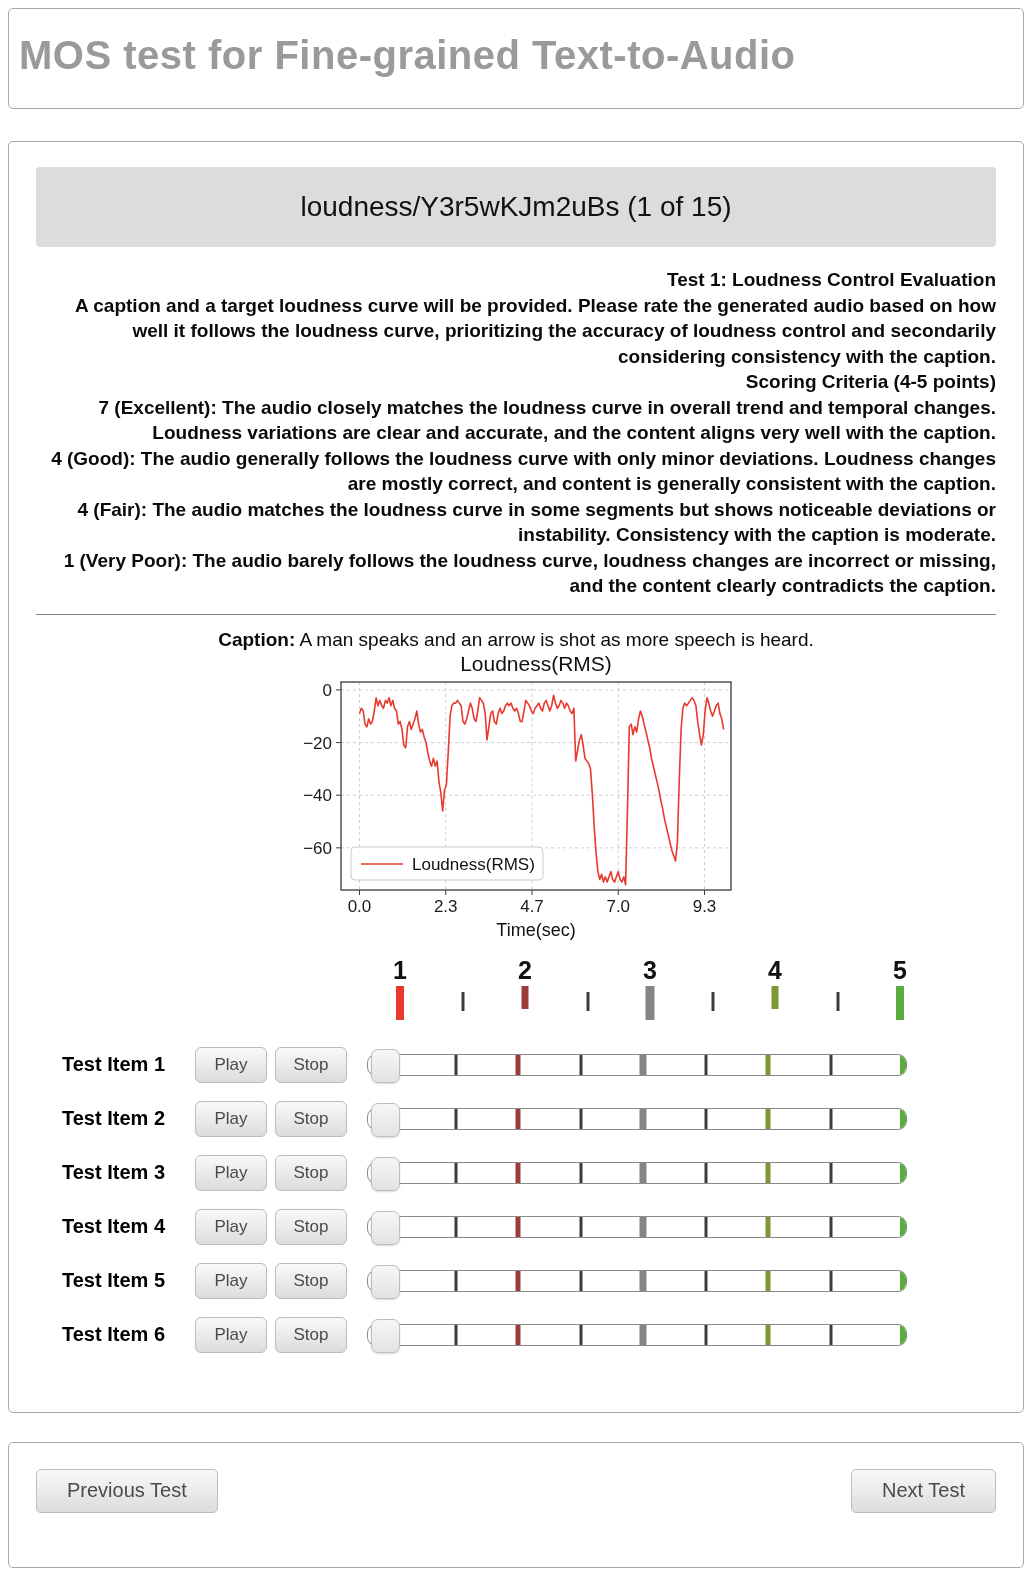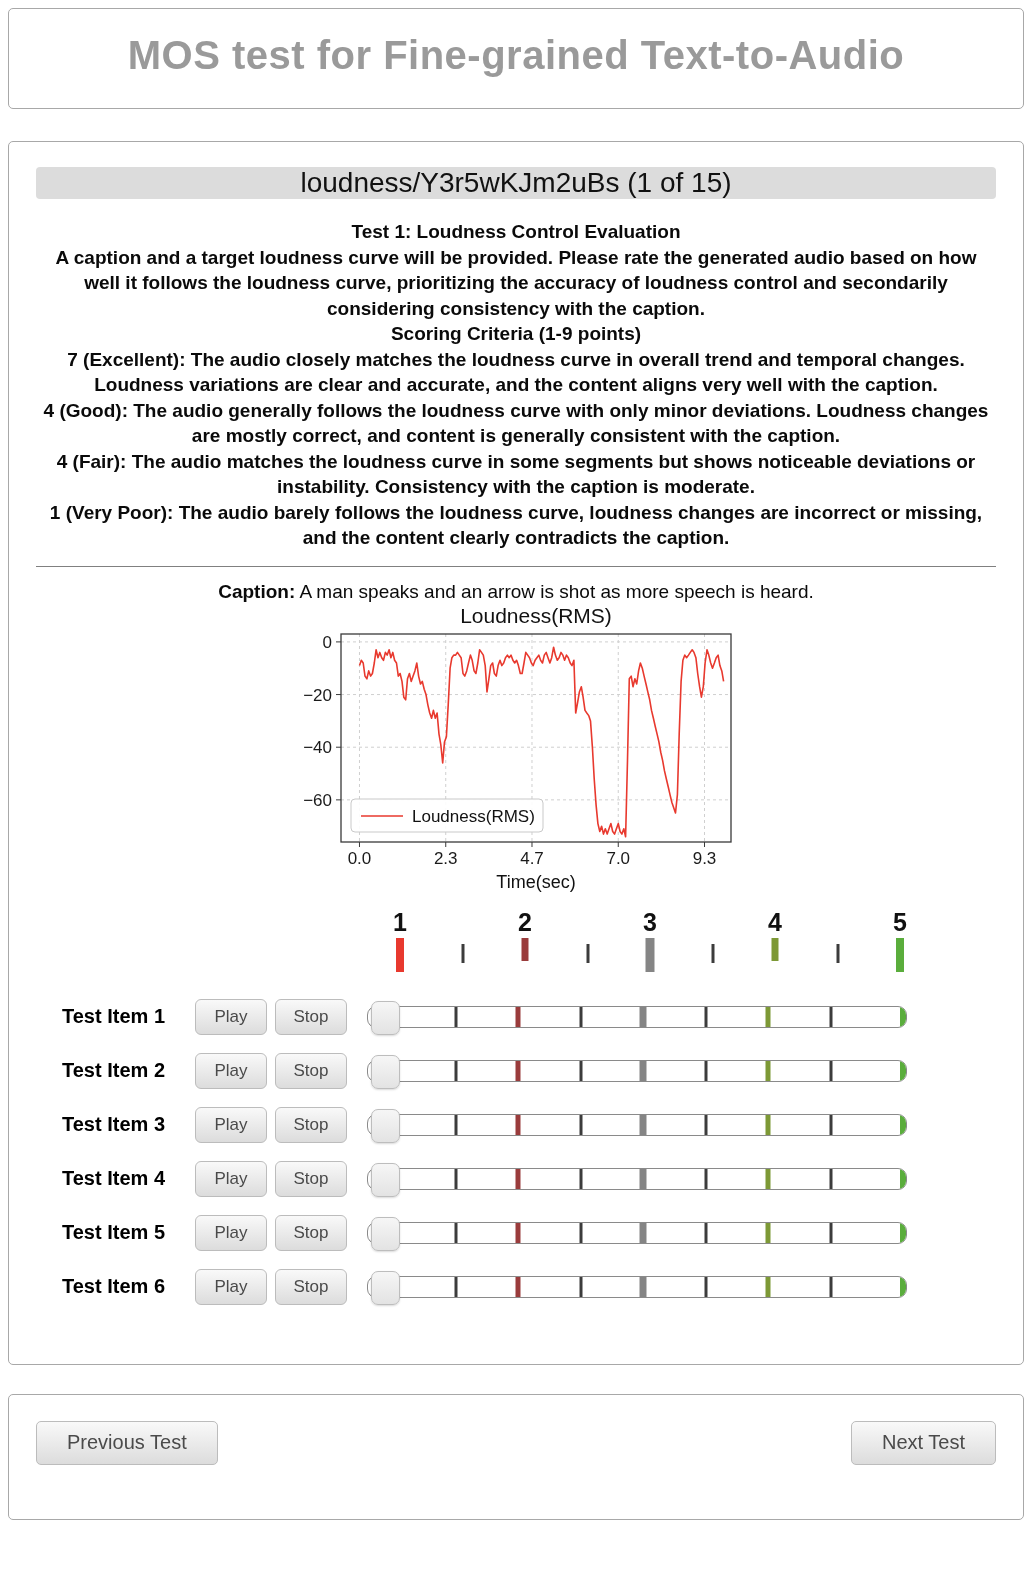--- a/index.html
+++ b/index.html
@@ -1,23 +1,23 @@
 <!DOCTYPE html>
 <html><head>
 <meta charset="utf-8">
 <style>
   html,body{margin:0;padding:0;background:#fff;}
   body{width:1032px;font-family:"Liberation Sans",sans-serif;color:#0a0a0a;}
   .card{border:1px solid #a8a8a8;border-radius:5px;background:#fff;}
-  .header-card{margin:8px;padding:24px 10px 30px;text-align:center;}
+  .header-card{margin:8px;padding:24px 10px 30px;text-align:left;}
   .header-title{font-size:40px;font-weight:bold;color:#9a9a9a;letter-spacing:0.5px;}
   .main-card{margin:32px 8px 0;padding:25px 27px 40px;}
   .section-bar{background:#dcdcdc;border-radius:4px;text-align:center;
-    font-size:28px;padding:0 0;color:#111;}
-  .instructions{margin-top:20px;text-align:center;font-size:19px;font-weight:bold;
+    font-size:28px;padding:24px 0;color:#111;}
+  .instructions{margin-top:20px;text-align:right;font-size:19px;font-weight:bold;
     line-height:25.5px;max-width:965px;margin-left:auto;margin-right:auto;}
   .divider{border:none;border-top:1px solid #808080;margin:15px 0 12px;}
   .caption-line{text-align:center;font-size:19px;line-height:25px;}
   .caption-line b{font-weight:bold;}
   .loudness-label{text-align:center;font-size:19px;font-weight:bold;line-height:25px;margin-top:2px;}
   .chart-wrap{text-align:center;margin-top:2px;}
   
   .scale-row{position:relative;margin-left:339px;width:540px;height:66px;margin-top:12px;}
   .scale-num{position:absolute;top:0;transform:translateX(-50%);font-size:25px;font-weight:bold;color:#111;}
   .scale-tick{position:absolute;top:30px;transform:translateX(-50%);}
@@ -49,21 +49,21 @@
 <div class="card header-card">
   <div class="header-title">MOS test for Fine-grained Text-to-Audio</div>
 </div>
 
 <div class="card main-card">
   <div class="section-bar">loudness/Y3r5wKJm2uBs (1 of 15)</div>
 
   <div class="instructions" id="instructions">
       <div>Test 1: Loudness Control Evaluation</div>
       <div>A caption and a target loudness curve will be provided. Please rate the generated audio based on how well it follows the loudness curve, prioritizing the accuracy of loudness control and secondarily considering consistency with the caption.</div>
-      <div>Scoring Criteria (1-9 points)</div>
+      <div>Scoring Criteria (4-5 points)</div>
       <div>7 (Excellent): The audio closely matches the loudness curve in overall trend and temporal changes. Loudness variations are clear and accurate, and the content aligns very well with the caption.</div>
       <div>4 (Good): The audio generally follows the loudness curve with only minor deviations. Loudness changes are mostly correct, and content is generally consistent with the caption.</div>
       <div>4 (Fair): The audio matches the loudness curve in some segments but shows noticeable deviations or instability. Consistency with the caption is moderate.</div>
       <div>1 (Very Poor): The audio barely follows the loudness curve, loudness changes are incorrect or missing, and the content clearly contradicts the caption.</div>
     </div>
 
   <hr class="divider">
 
   <div class="caption-line">
     <b>Caption:</b>

